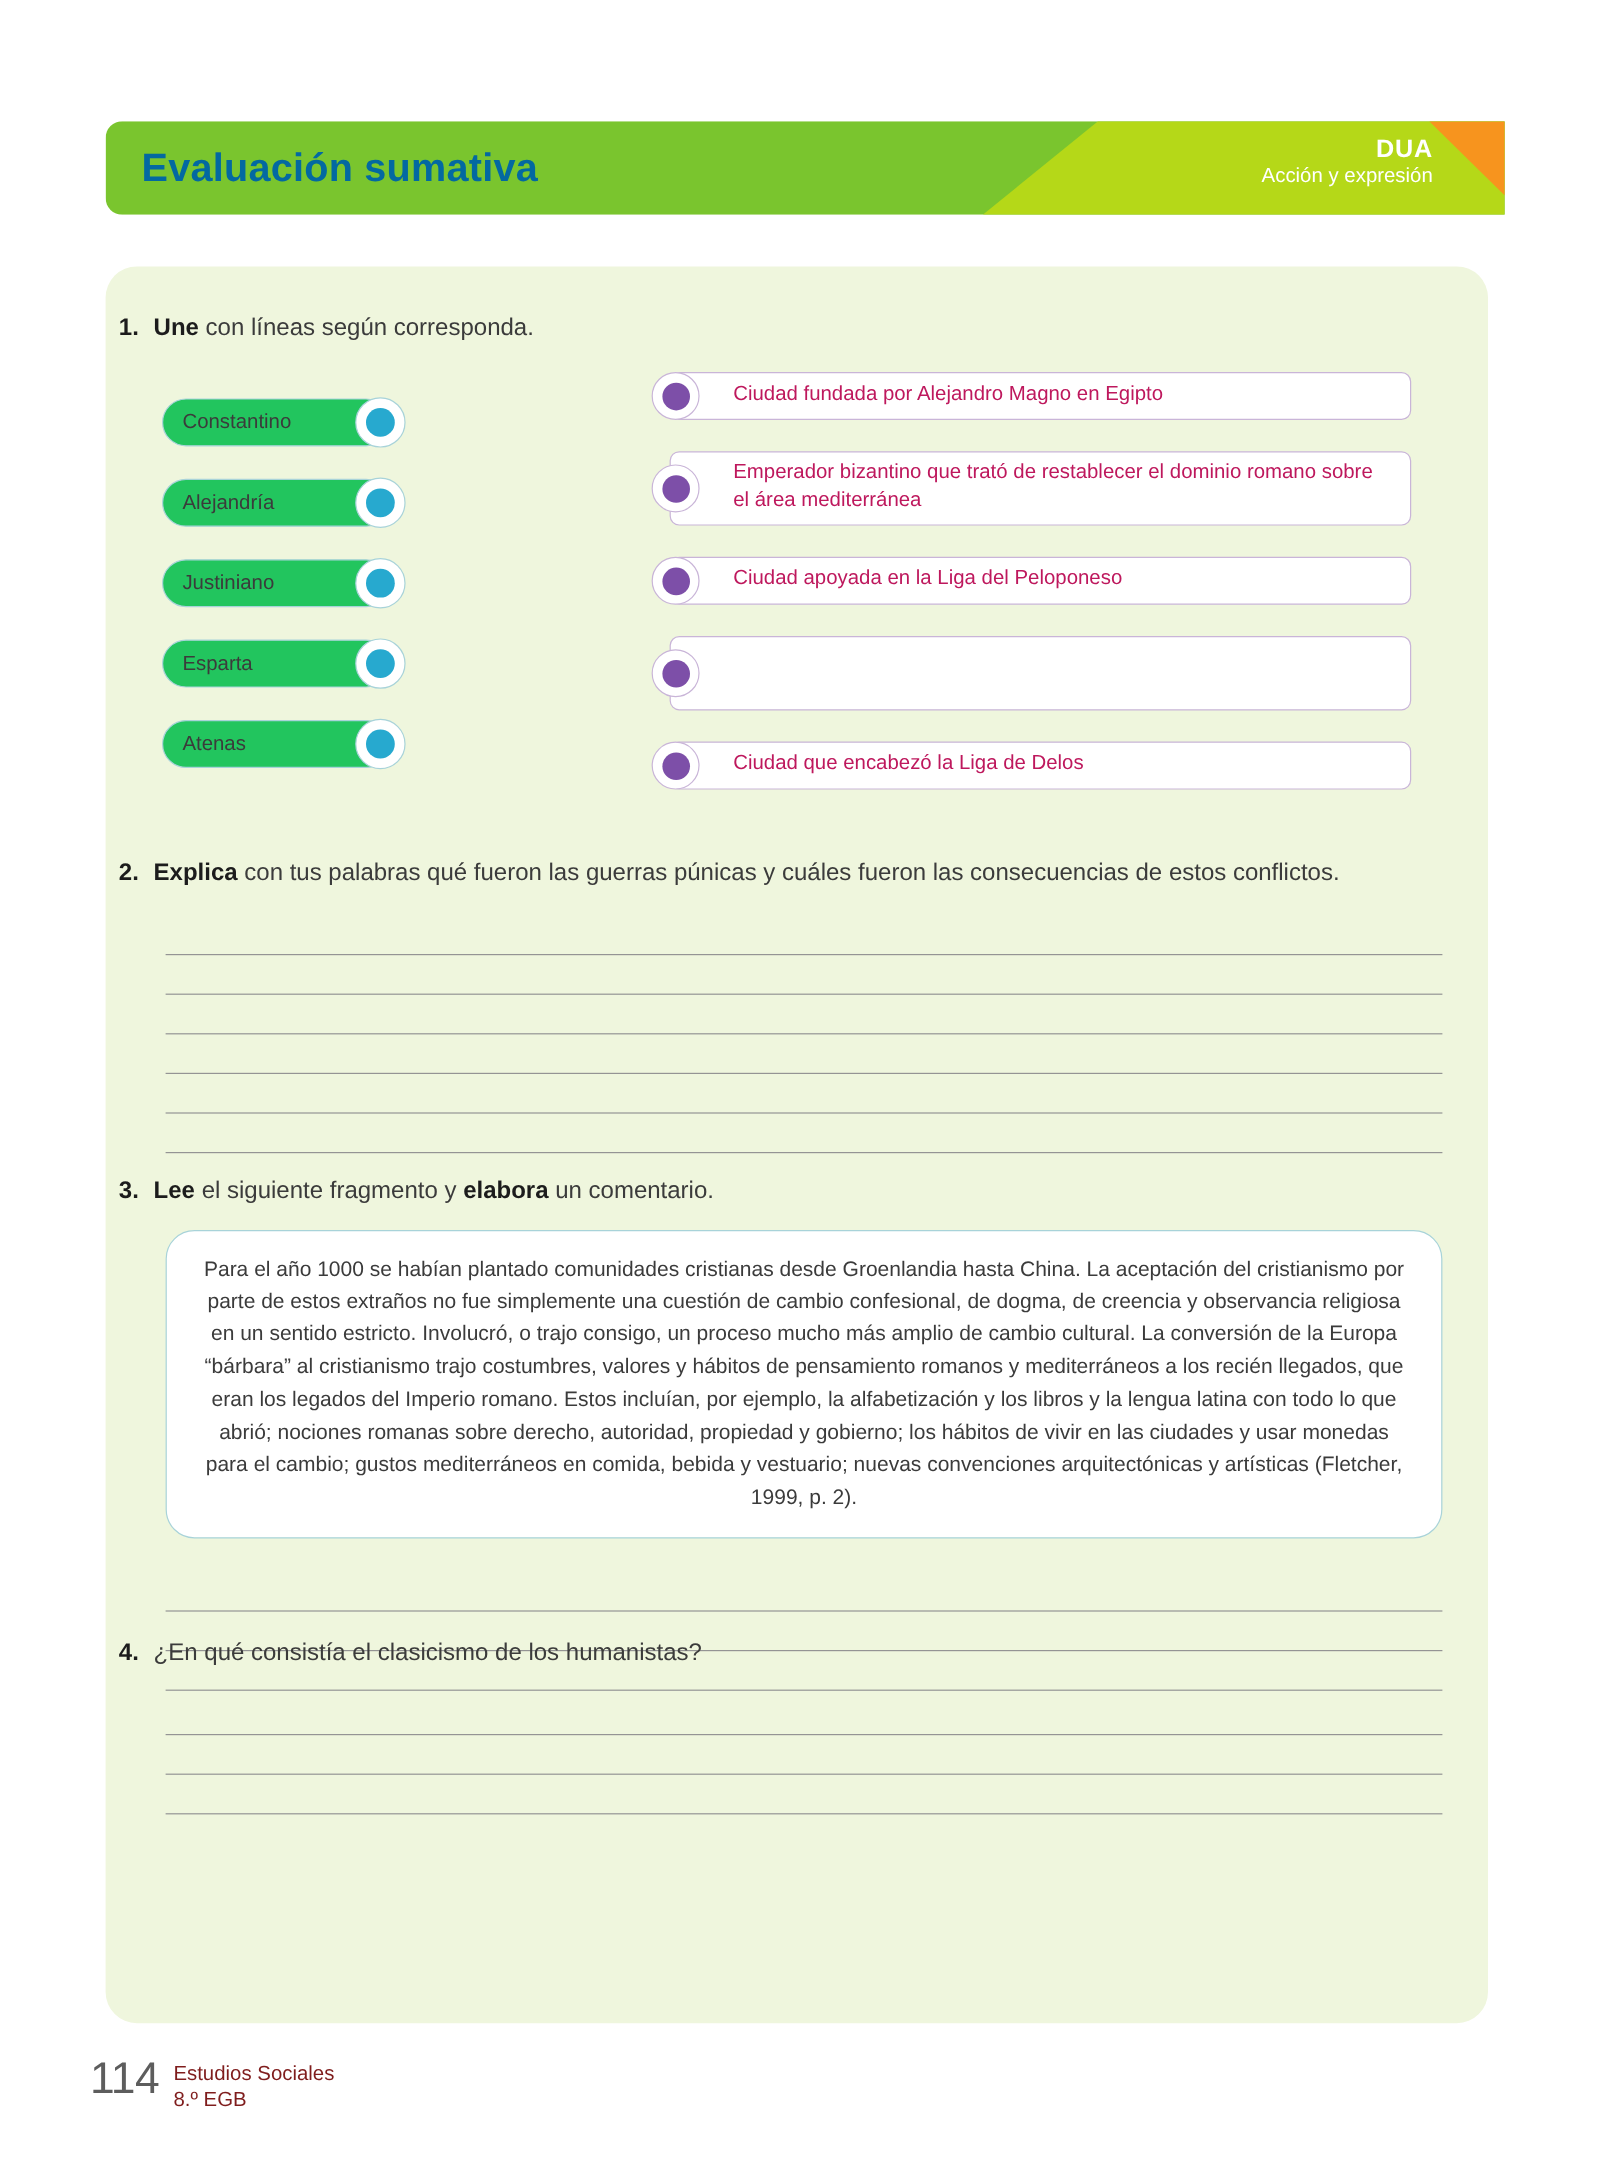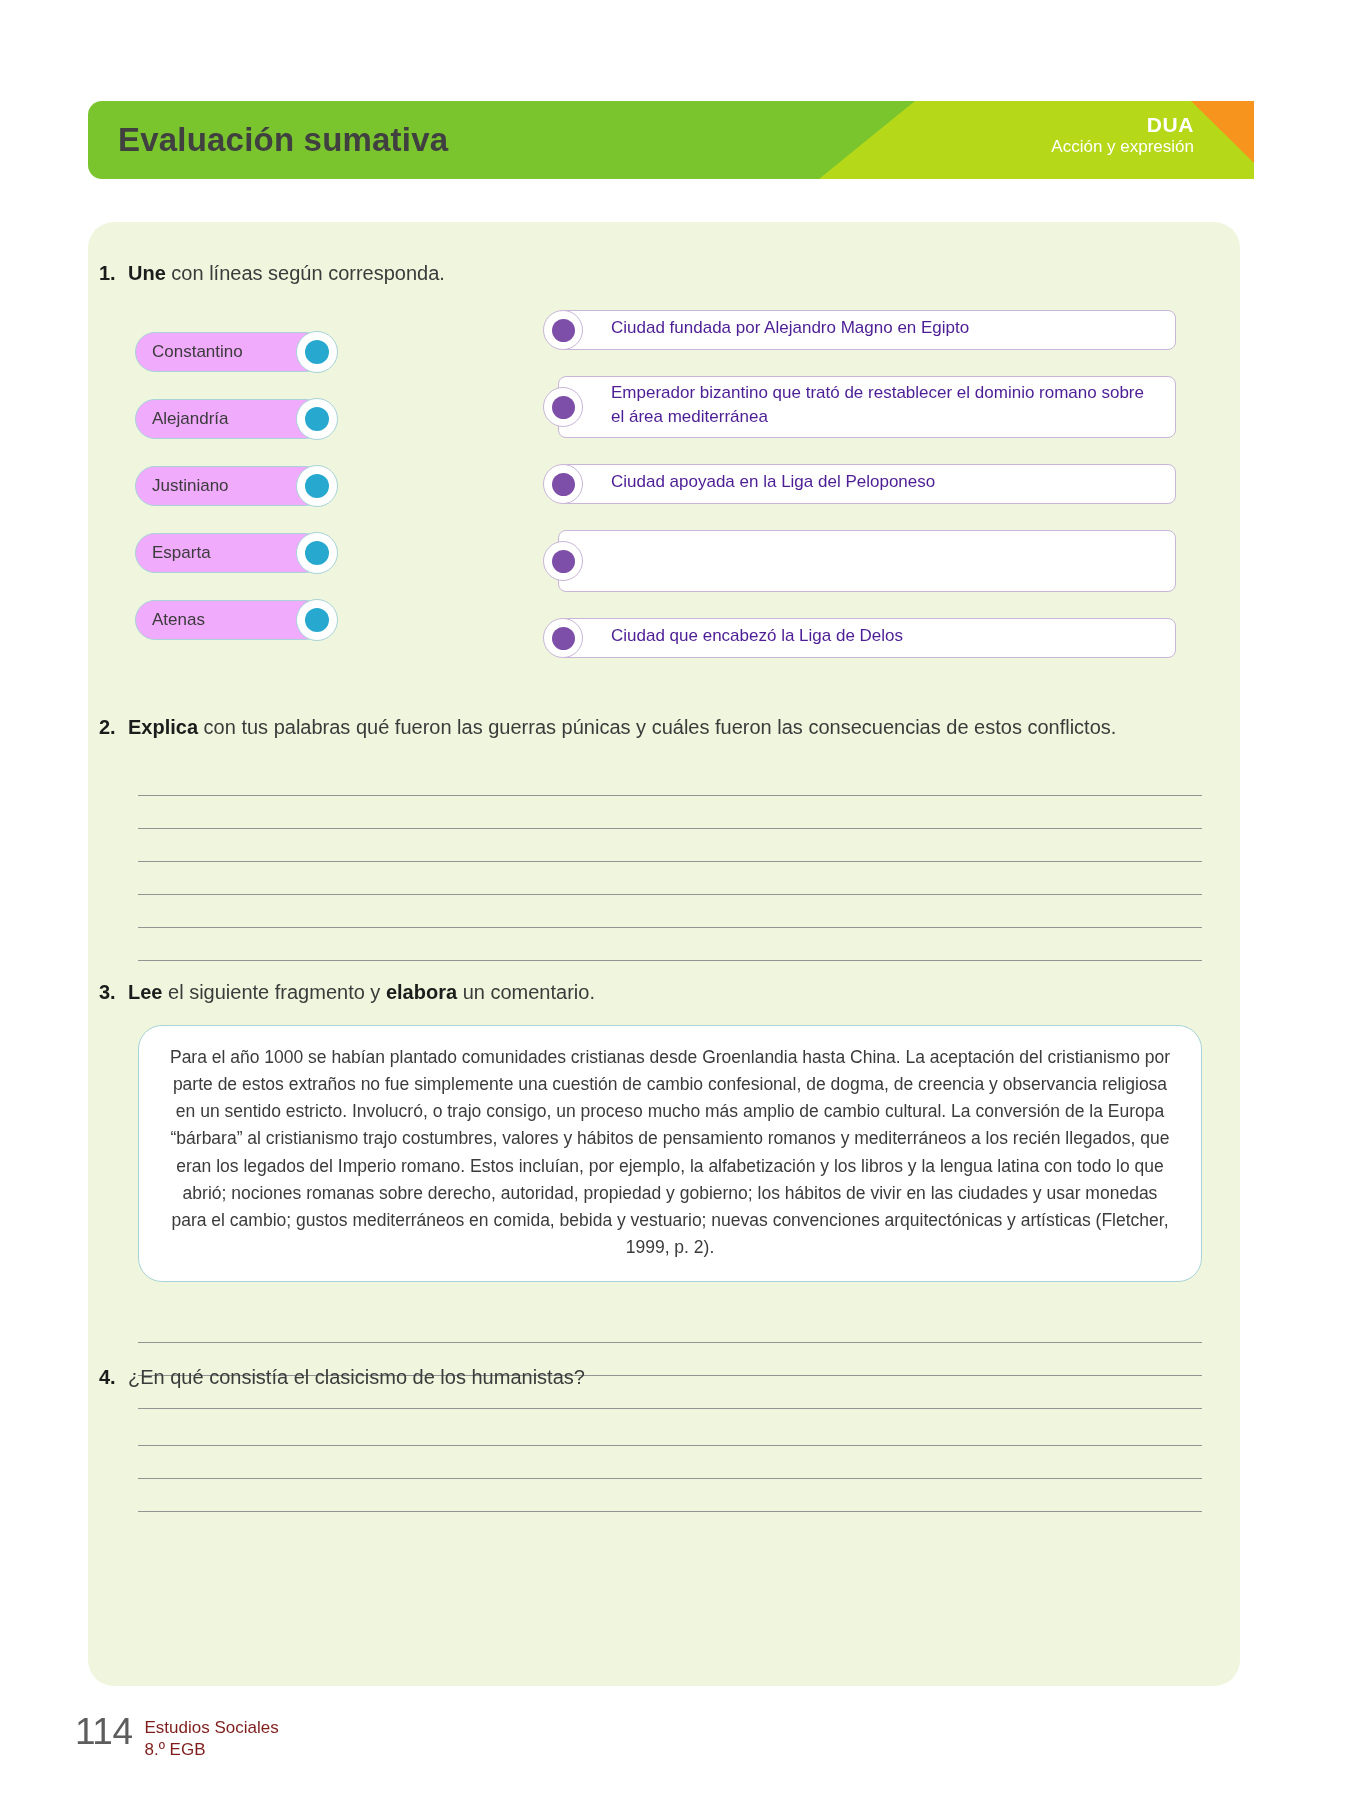--- a/index.html
+++ b/index.html
@@ -47,21 +47,21 @@
     left: 0; top: 0;
     width: 1166px; height: 78px;
     background: #f7941e;
     clip-path: polygon(1103px 0, 1166px 0, 1166px 62px);
   }
   .header-title {
     position: absolute;
     left: 30px;
     top: 50%;
     transform: translateY(-50%);
-    color: #404040;
+    color: #0369a1;
     font-size: 33px;
     font-weight: 600;
     letter-spacing: 0.2px;
     white-space: nowrap;
   }
   .header-dua {
     position: absolute;
     right: 60px;
     top: 12px;
     text-align: right;
@@ -125,21 +125,21 @@
   .term-col {
     position: absolute;
     left: 47px;
     top: 22px;
     width: 190px;
   }
   .term-box {
     position: relative;
     height: 40px;
     margin-bottom: 27px;
-    background: #f0abfc;
+    background: #22c55e;
     border: 1px solid #a8d3d9;
     border-radius: 20px;
     display: flex;
     align-items: center;
     padding-left: 16px;
     font-size: 17px;
     color: #3b3b3b;
   }
   .term-box:last-child { margin-bottom: 0; }
   .node-blue {
@@ -172,21 +172,21 @@
     position: relative;
     min-height: 40px;
     margin-bottom: 26px;
     background: #ffffff;
     border: 1px solid #c9b5d8;
     border-radius: 8px;
     display: flex;
     align-items: center;
     padding: 4px 16px 8px 52px;
     font-size: 17px;
-    color: #4c1d95;
+    color: #be185d;
     line-height: 1.42;
   }
   .desc-box.tall { min-height: 62px; }
   .desc-box:last-child { margin-bottom: 0; }
   .node-purple {
     position: absolute;
     left: -16px;
     top: 50%;
     transform: translateY(-50%);
     width: 40px; height: 40px;

